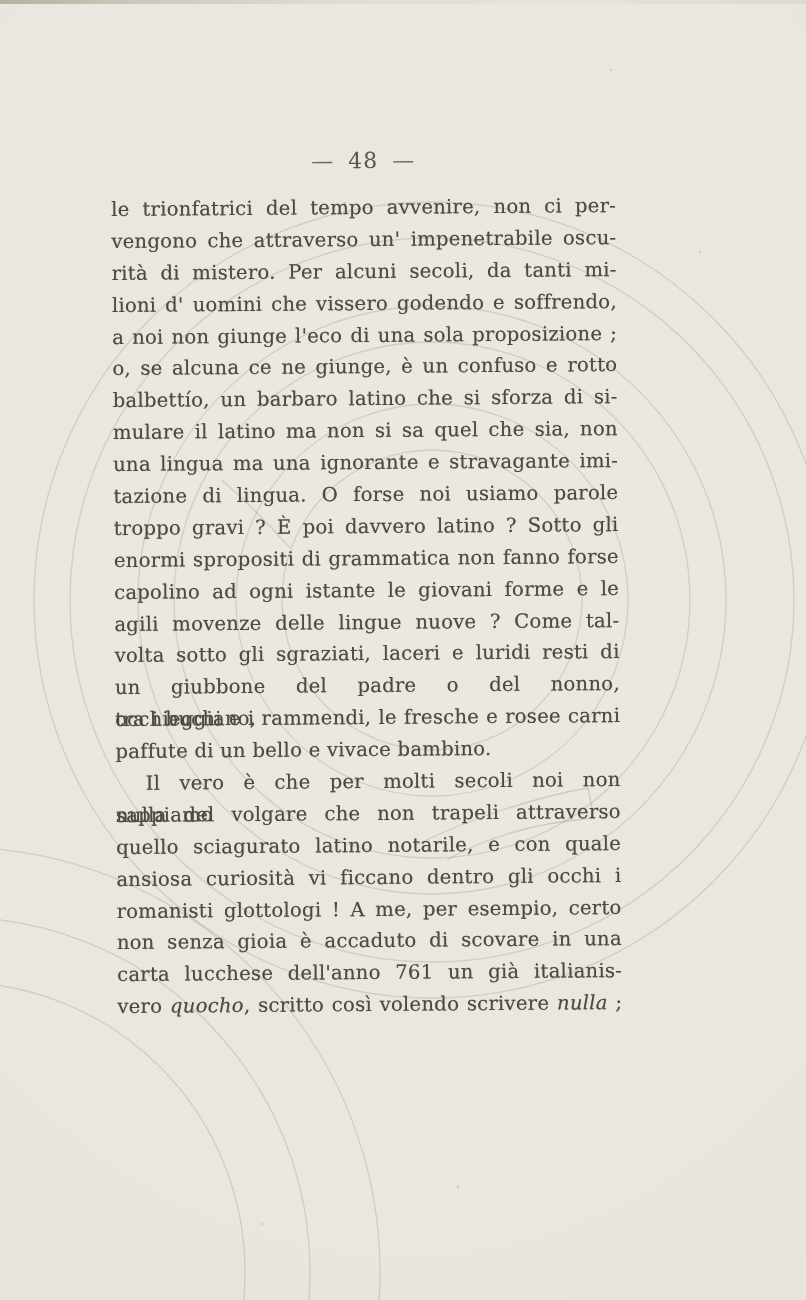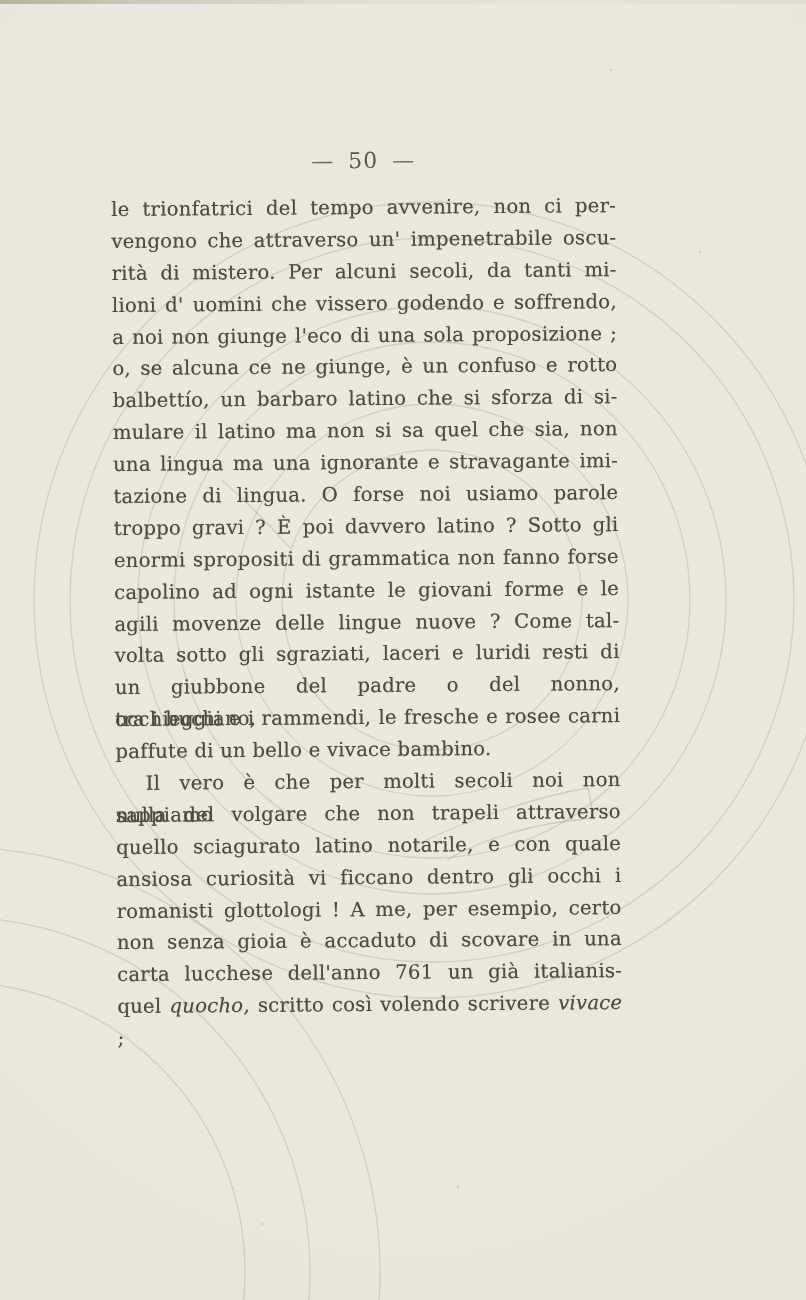--- a/index.html
+++ b/index.html
@@ -92,21 +92,21 @@
       <circle cx="611" cy="70" r="1.1"></circle>
       <circle cx="458" cy="1187" r="1.3"></circle>
       <circle cx="262" cy="1224" r="1.1"></circle>
       <circle cx="688" cy="1120" r="1.0"></circle>
     </g>
   </svg>
 
   <div class="scan-block">
 
     <div class="page-header">
-      <span class="dash">—</span><span>50</span><span class="dash">—</span>
+      <span class="dash">—</span><span>48</span><span class="dash">—</span>
     </div>
 
     <div class="page-body">
 
     <div class="line"><span>le trionfatrici del tempo avvenire, non ci per-</span></div>
         <div class="line"><span>vengono che attraverso un' impenetrabile oscu-</span></div>
         <div class="line"><span>rità di mistero. Per alcuni secoli, da tanti mi-</span></div>
         <div class="line"><span>lioni d' uomini che vissero godendo e soffrendo,</span></div>
         <div class="line"><span>a noi non giunge l'eco di una sola proposizione ;</span></div>
         <div class="line"><span>o, se alcuna ce ne giunge, è un confuso e rotto</span></div>
@@ -122,17 +122,17 @@
         <div class="line"><span>un giubbone del padre o del nonno, occhieggiano,</span></div>
         <div class="line"><span>tra i buchi e i rammendi, le fresche e rosee carni</span></div>
         <div class="line para-end"><span>paffute di un bello e vivace bambino.</span></div>
         <div class="line indent"><span>Il vero è che per molti secoli noi non sappiamo</span></div>
         <div class="line"><span>nulla del volgare che non trapeli attraverso</span></div>
         <div class="line"><span>quello sciagurato latino notarile, e con quale</span></div>
         <div class="line"><span>ansiosa curiosità vi ficcano dentro gli occhi i</span></div>
         <div class="line"><span>romanisti glottologi ! A me, per esempio, certo</span></div>
         <div class="line"><span>non senza gioia è accaduto di scovare in una</span></div>
         <div class="line"><span>carta lucchese dell'anno 761 un già italianis-</span></div>
-        <div class="line"><span>quel </span><i>quocho</i><span>, scritto così volendo scrivere </span><i>vivace</i><span> ;</span></div>
+        <div class="line"><span>vero </span><i>quocho</i><span>, scritto così volendo scrivere </span><i>nulla</i><span> ;</span></div>
       </div>
 
   </div>
 </div>
 
 </body></html>

